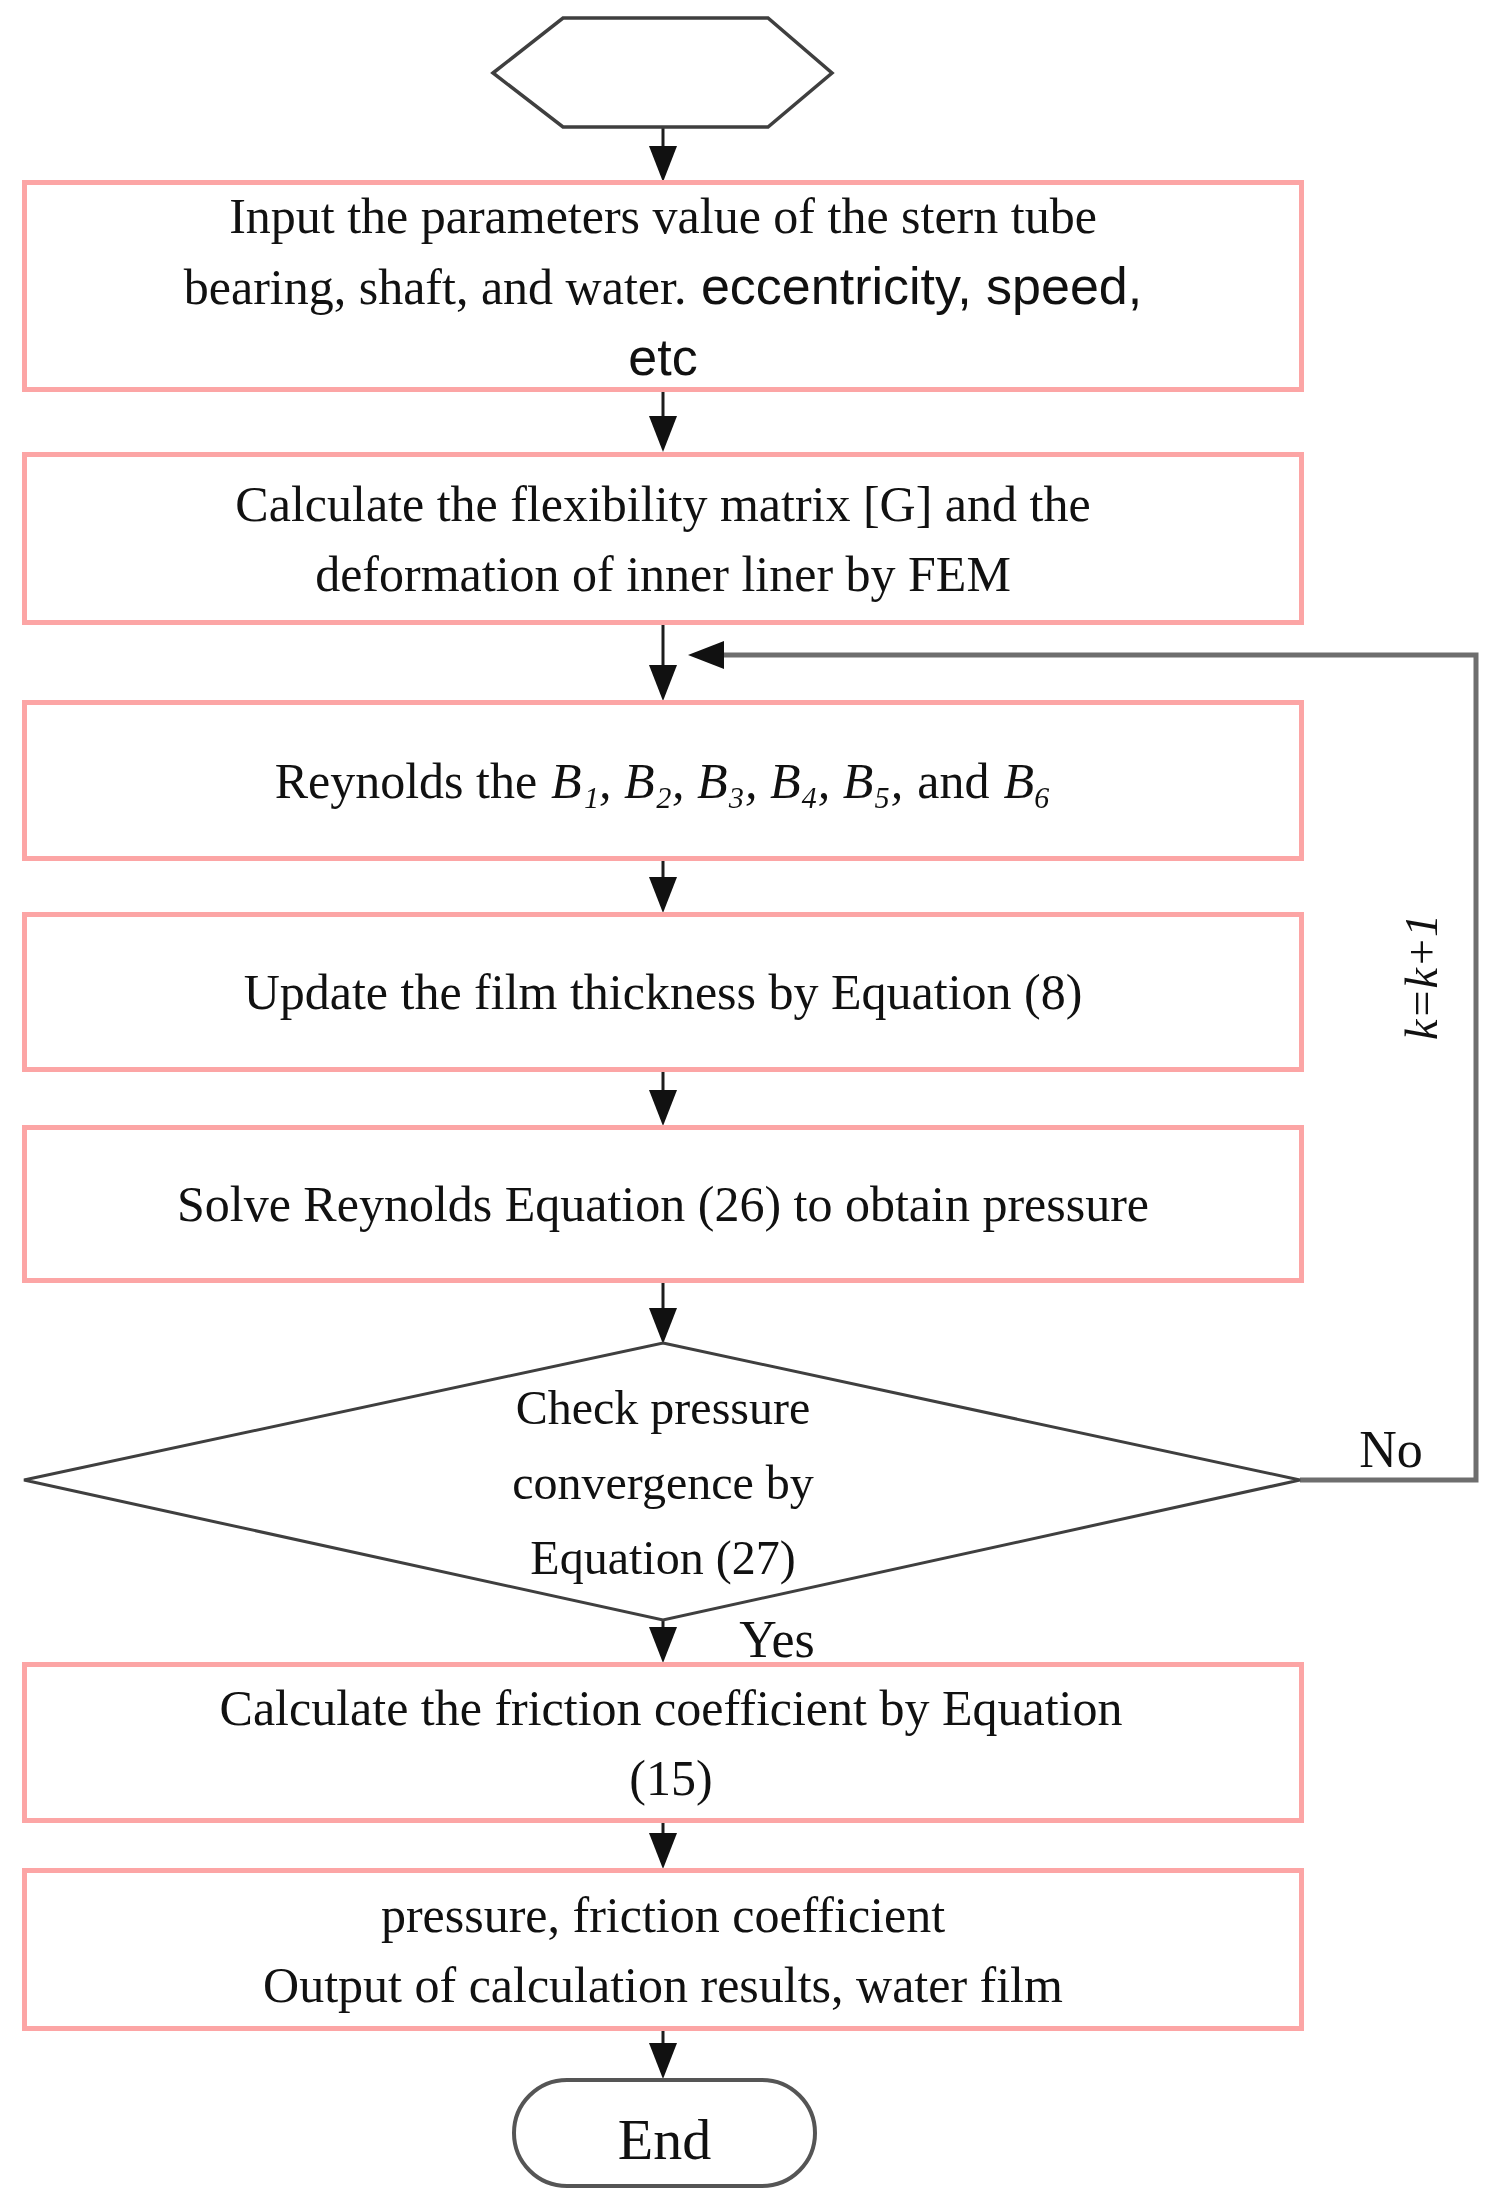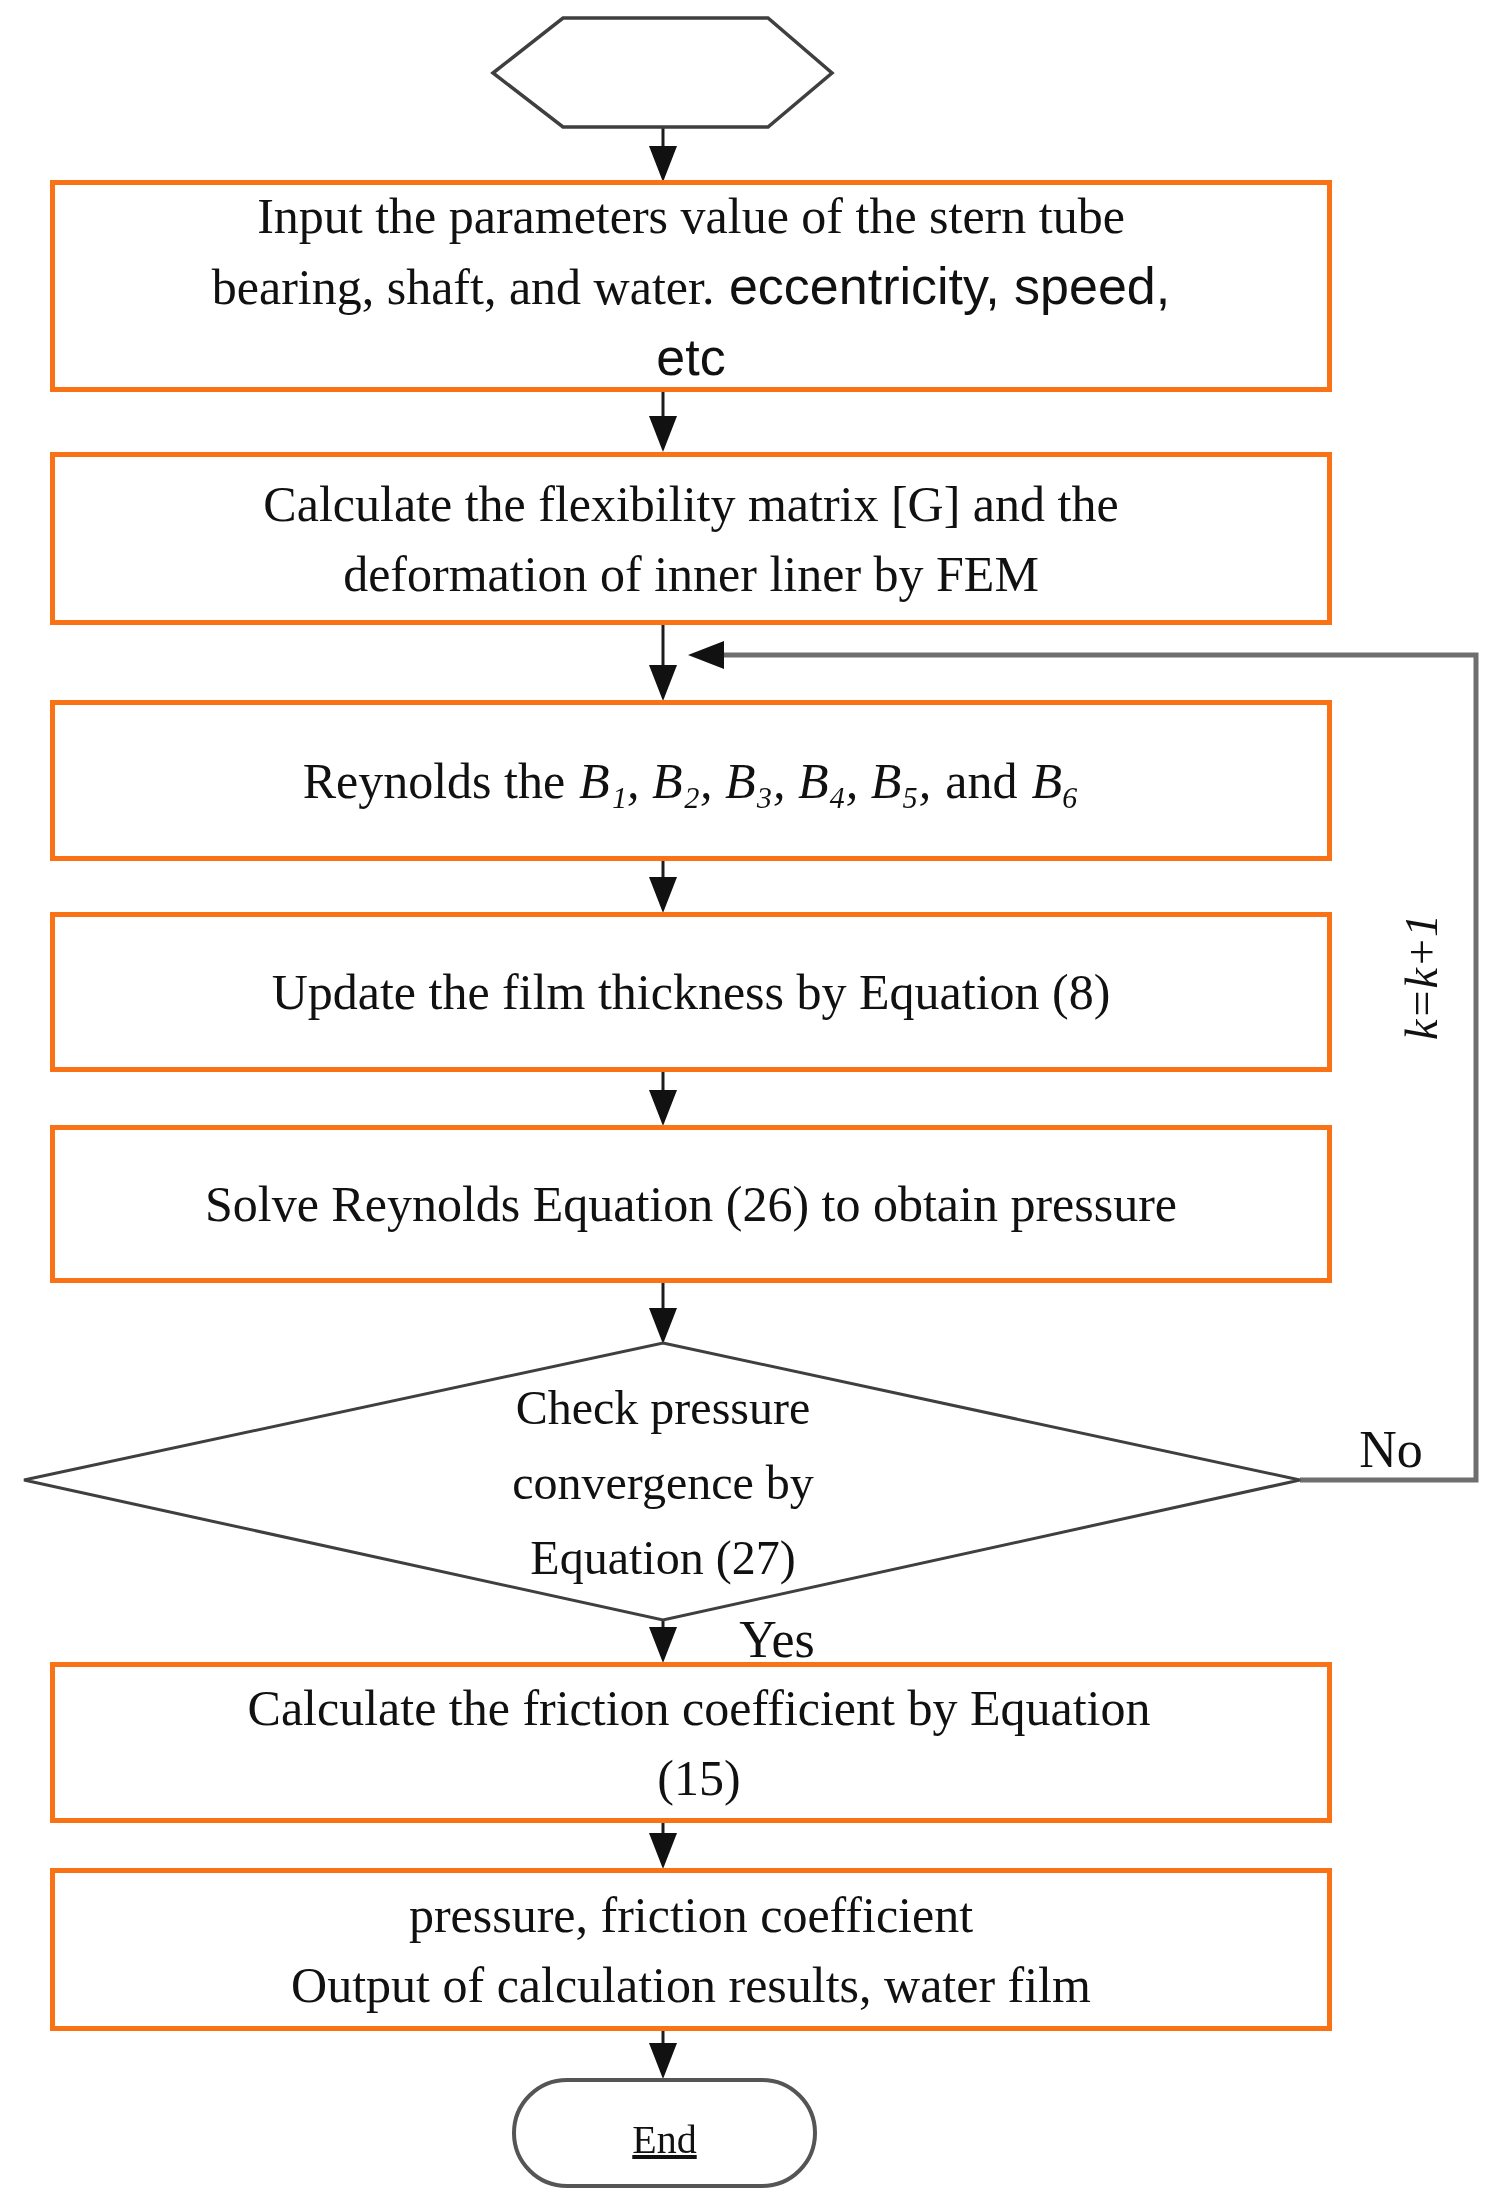--- a/index.html
+++ b/index.html
@@ -9,37 +9,37 @@
     background:#ffffff;
     font-family:"Liberation Serif","DejaVu Serif",serif;
     color:#111111;
     overflow:hidden;
   }
   .layer{position:absolute;left:0;top:0;}
   .box{
     position:absolute;
     left:22px;width:1282px;
     background:#ffffff;
-    border:5px solid #f97316;
+    border:5px solid #fca5a5;
     box-sizing:border-box;
     display:flex;flex-direction:column;justify-content:center;align-items:center;
     text-align:center;
-    font-size:50px;line-height:70px;margin-left:28px;
+    font-size:50px;line-height:70px;
   }
   .box .row{white-space:nowrap;}
   .sans{font-family:"Liberation Sans","DejaVu Sans",sans-serif;font-size:52px;}
   .gap-left{margin-left:0.28em;}
   .math{font-style:italic;}
   .shape-label{
     position:absolute;display:flex;justify-content:center;align-items:center;
     text-align:center;box-sizing:border-box;
   }
   .start-label{left:493px;top:18px;width:339px;height:109px;font-size:54px;}
   .decision-label{left:300px;top:1362px;width:726px;height:240px;flex-direction:column;font-size:48px;line-height:75px;}
-  .end-label{left:512px;top:2078px;width:305px;height:123px;font-size:40px;text-decoration:underline;}
+  .end-label{left:512px;top:2078px;width:305px;height:123px;font-size:58px;}
   .terminator{
     position:absolute;left:512px;top:2078px;width:305px;height:110px;
     background:#ffffff;border:4px solid #555555;border-radius:55px;
     box-sizing:border-box;
   }
   .edge-label{position:absolute;font-size:52px;white-space:nowrap;transform:translate(-50%,-50%);}
   .loop-label{
     position:absolute;left:1421px;top:977px;
     font-size:46px;font-style:italic;white-space:nowrap;
     transform:translate(-50%,-50%) rotate(-90deg);

